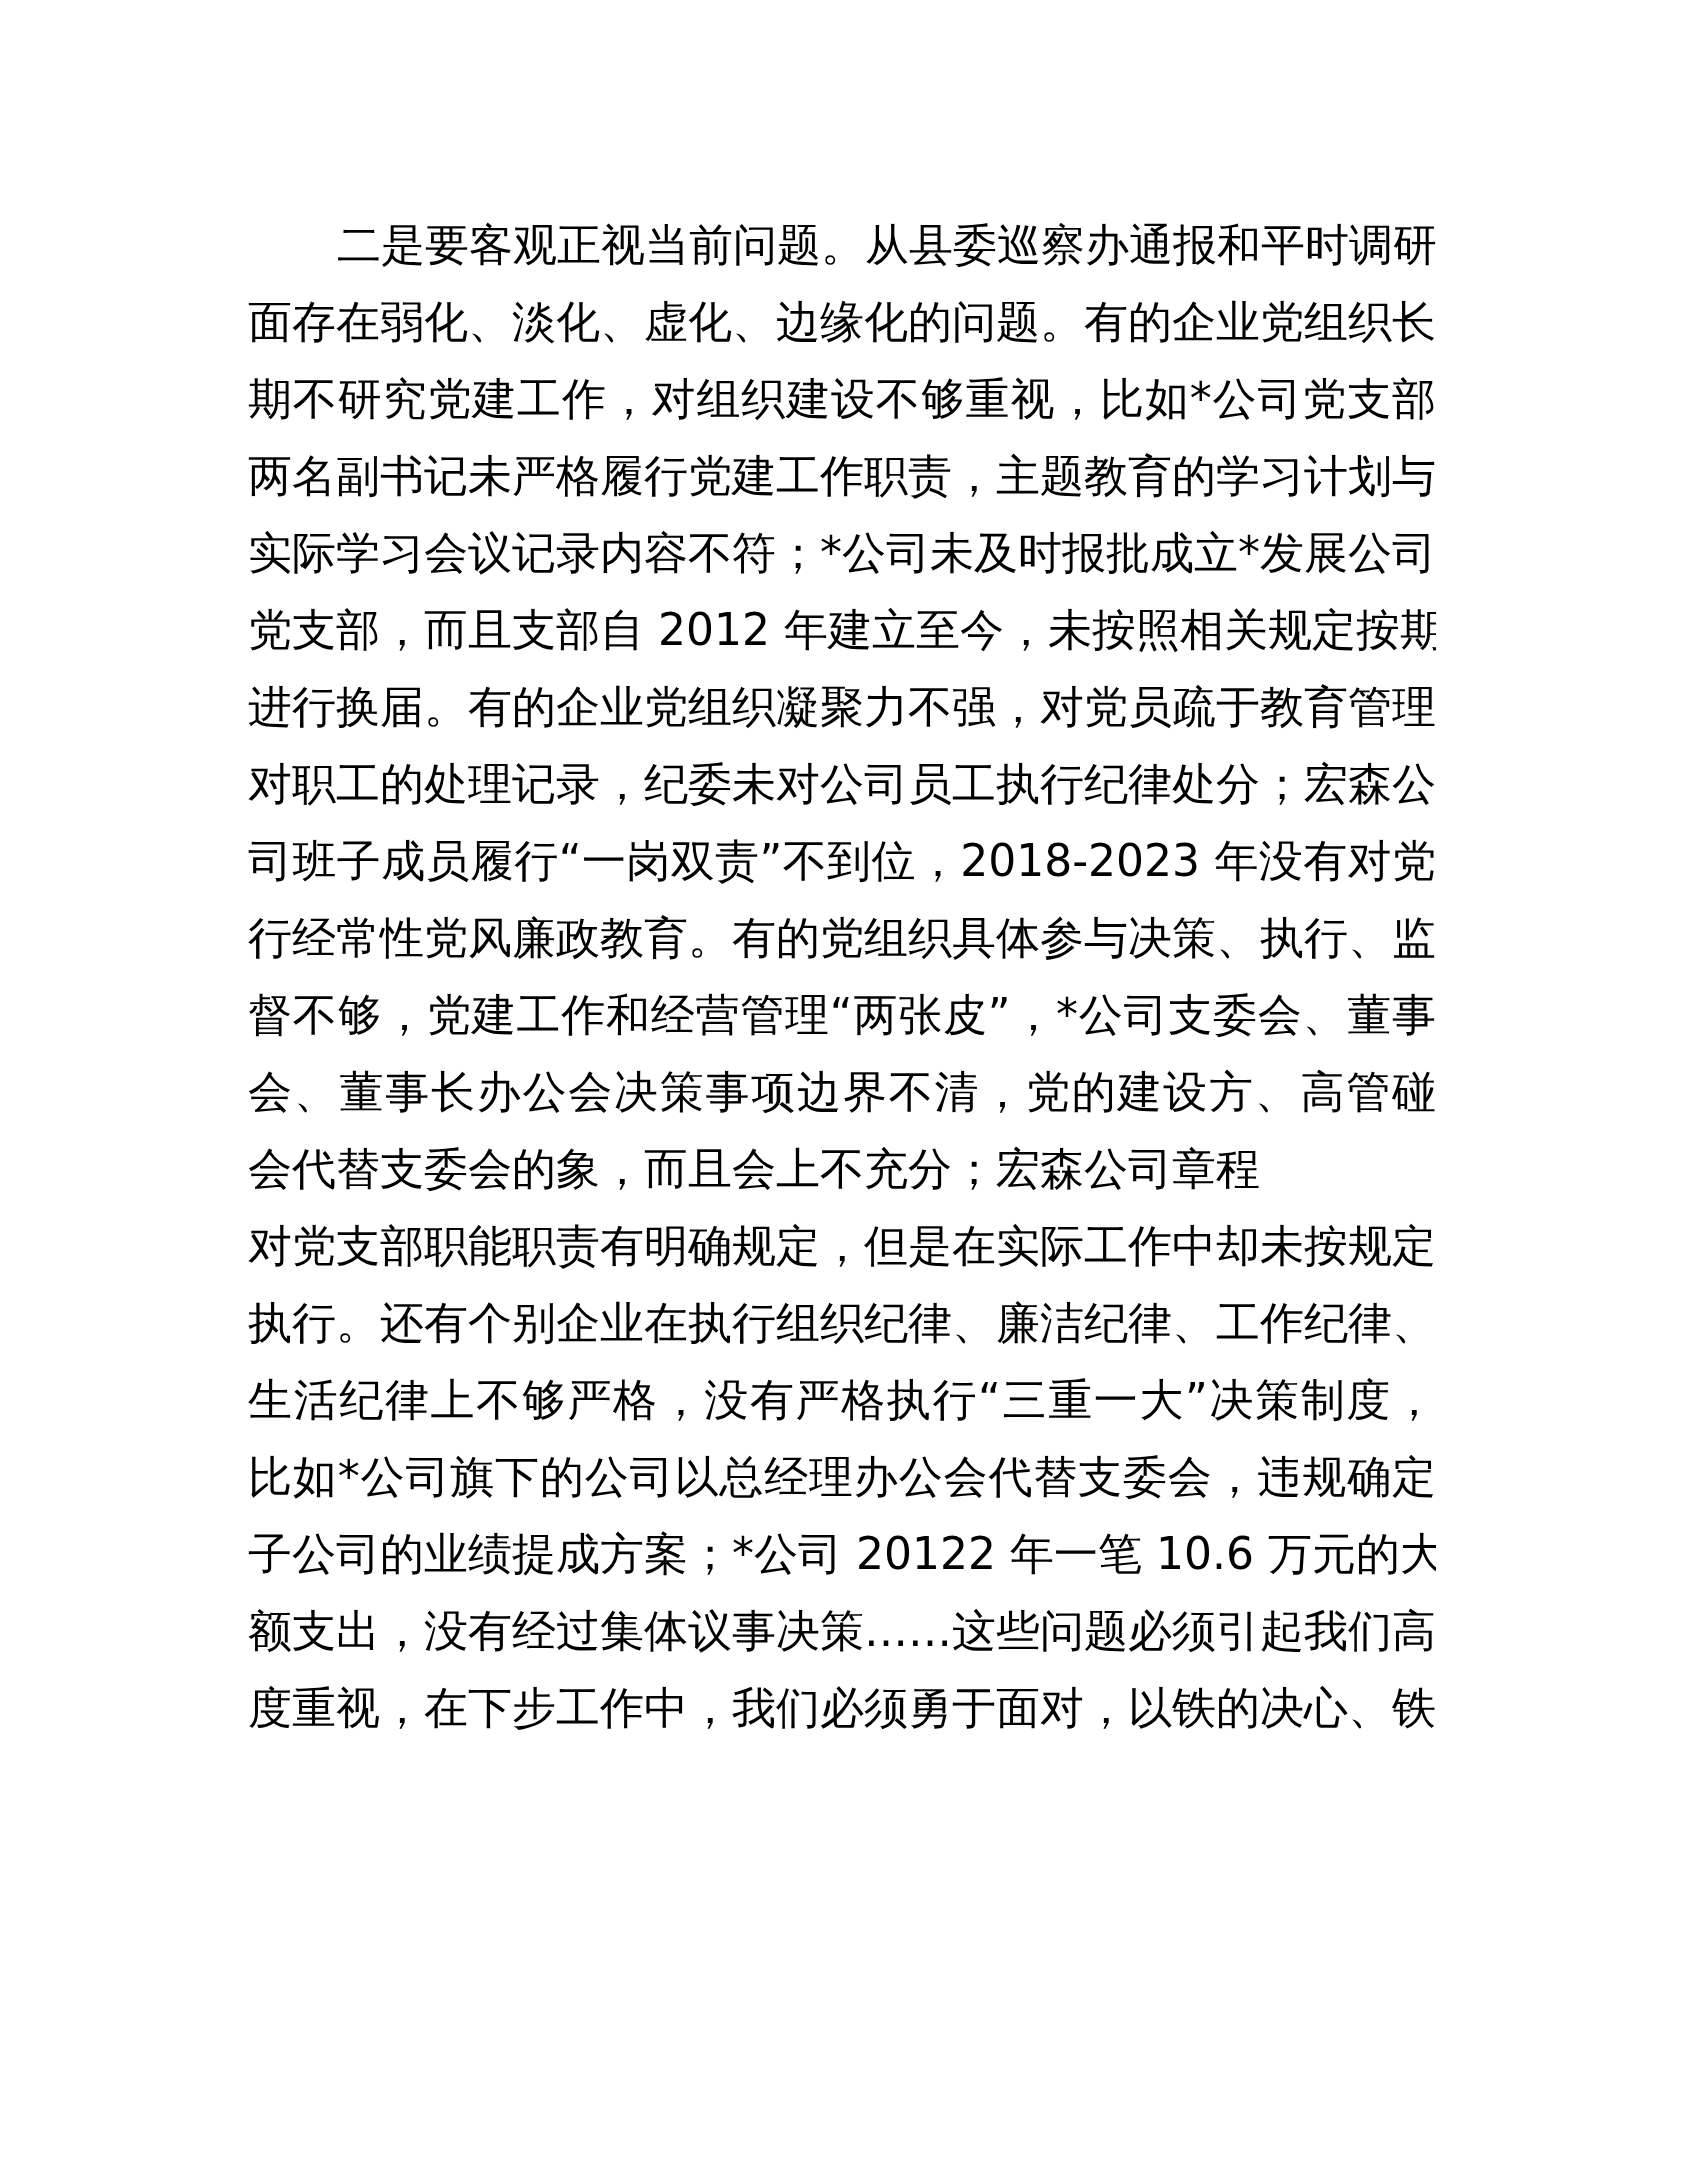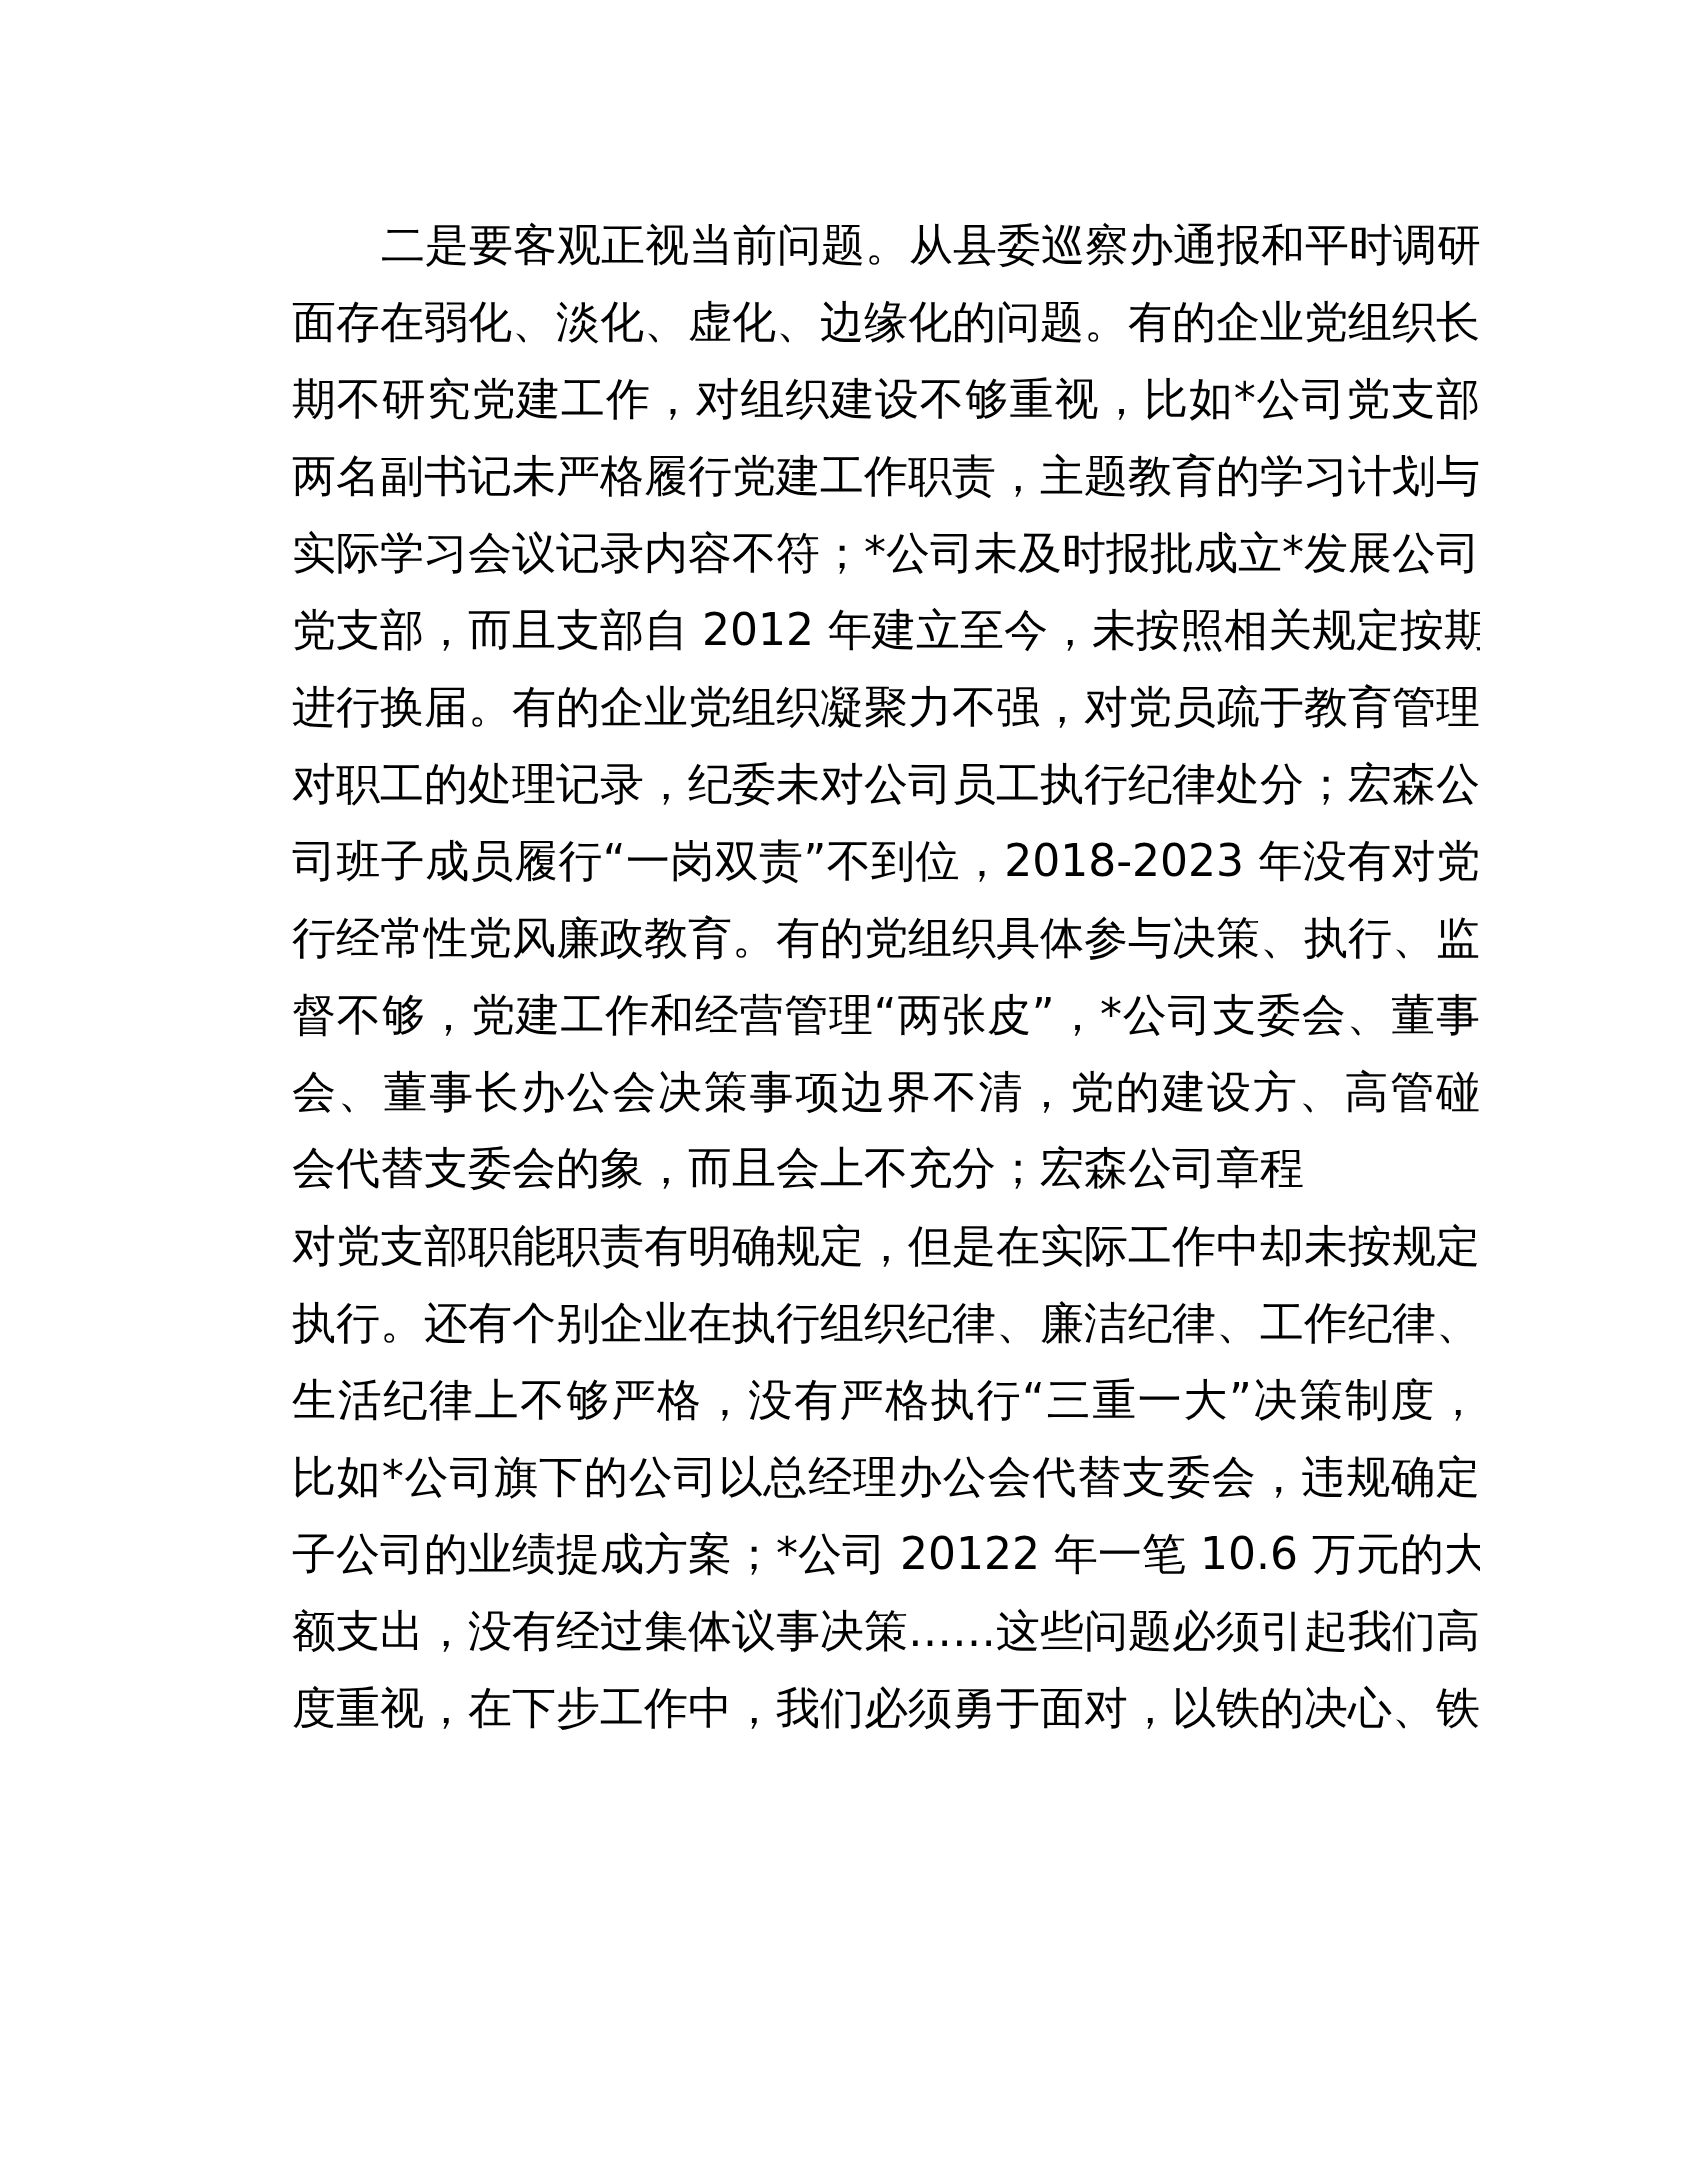--- a/index.html
+++ b/index.html
@@ -3,29 +3,29 @@
 <meta charset="utf-8">
 <style>
   html, body { margin: 0; padding: 0; background: #ffffff; }
   body { width: 1683px; height: 2178px; position: relative; overflow: hidden; }
   .page {
     position: absolute; left: 0; top: 0; width: 1683px; height: 2178px; background: #ffffff;
   }
   .body-text {
     position: absolute; left: 248px; top: 206px; width: 1188px;
     font-family: "DejaVu Sans", "Liberation Sans", sans-serif;
-    font-size: 44px; line-height: 77px; color: #000000; margin-left: 44px;
+    font-size: 44px; line-height: 77px; color: #000000;
   }
   .line {
     display: block; height: 77px; white-space: nowrap;
     text-align: justify; text-align-last: justify;
     overflow: hidden;
   }
   .line.first { padding-left: 89px; }
-  .line.short { text-align-last: left; text-align: center; font-family: Liberation Serif, serif; }
+  .line.short { text-align-last: left; text-align: center; }
 </style>
 </head>
 <body>
 
 <div class="page">
   <div class="body-text">
     <span class="line first">二是要客观正视当前问题。从县委巡察办通报和平时调研</span>
     <span class="line">面存在弱化、淡化、虚化、边缘化的问题。有的企业党组织长</span>
     <span class="line">期不研究党建工作，对组织建设不够重视，比如*公司党支部</span>
     <span class="line">两名副书记未严格履行党建工作职责，主题教育的学习计划与</span>

